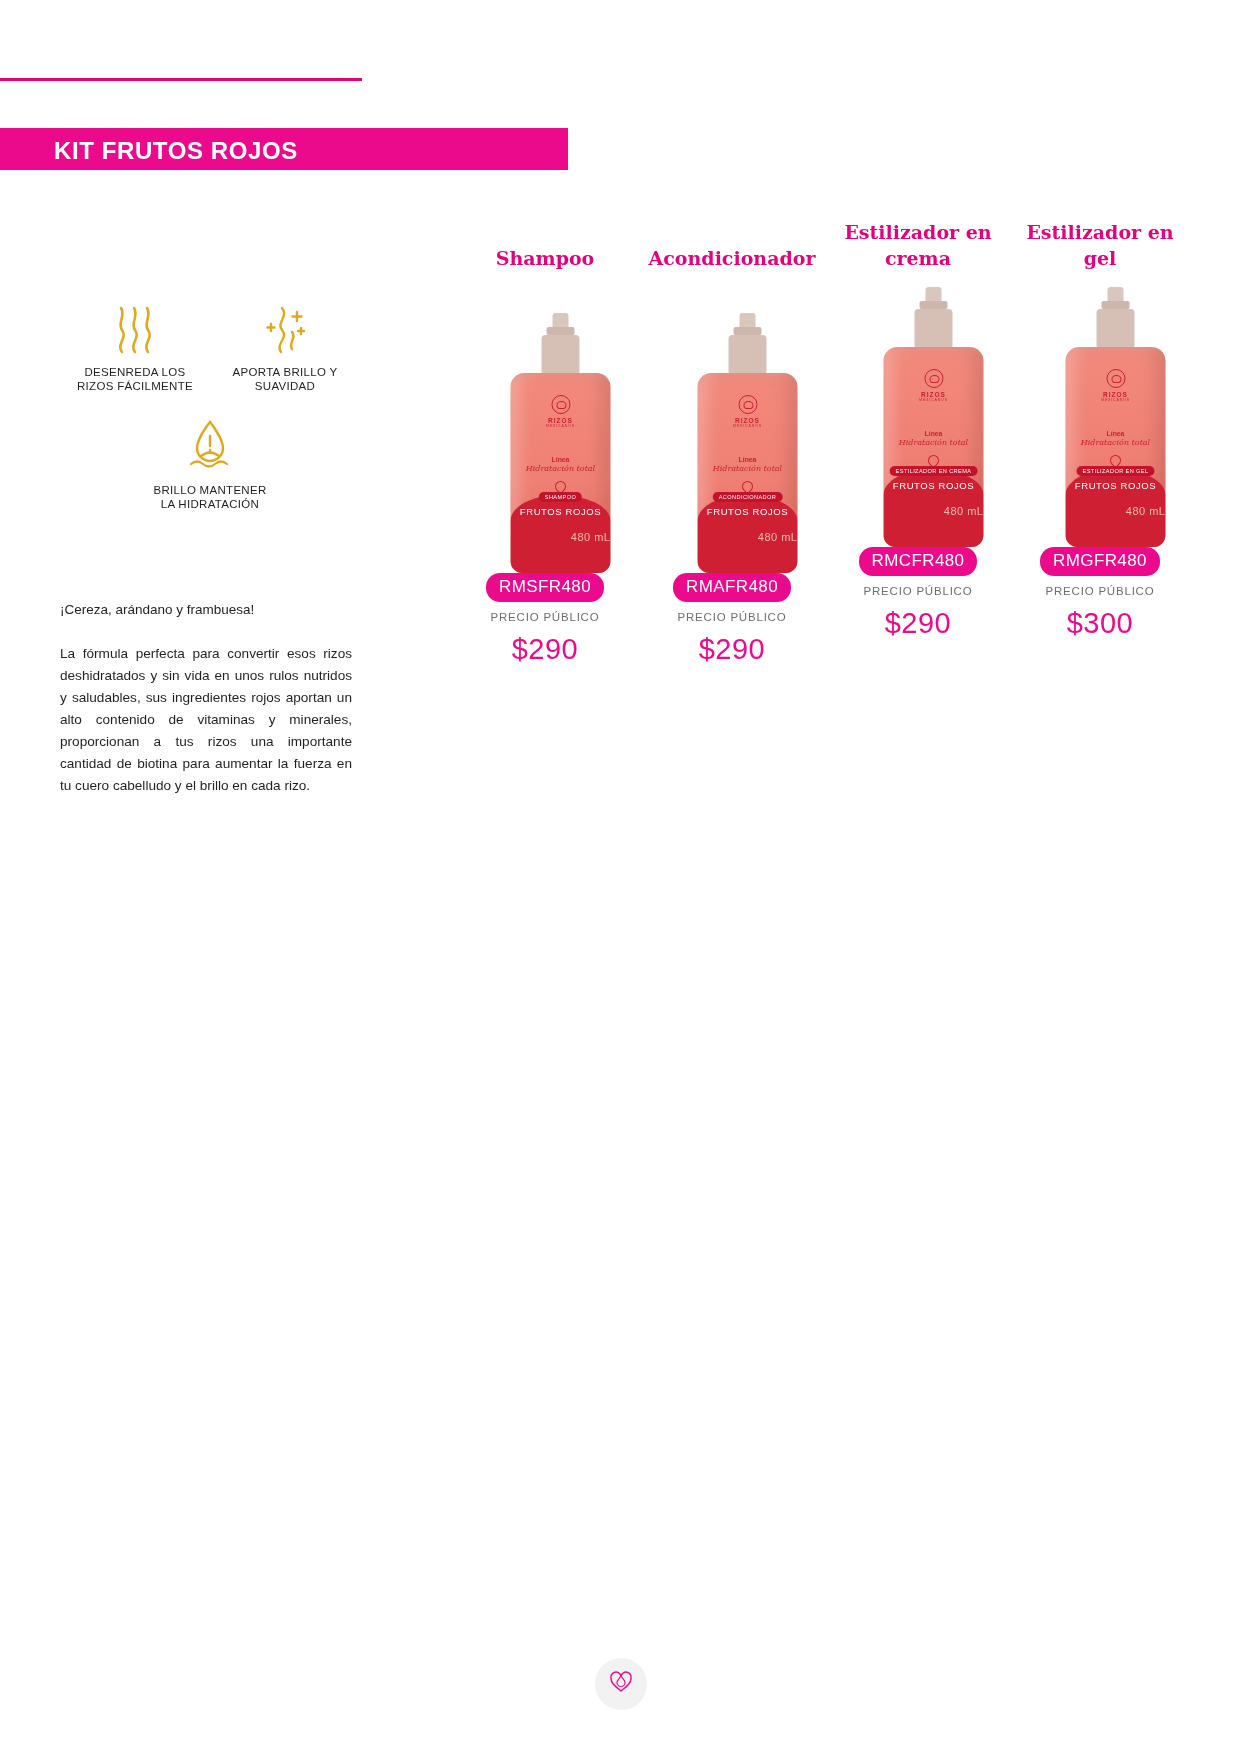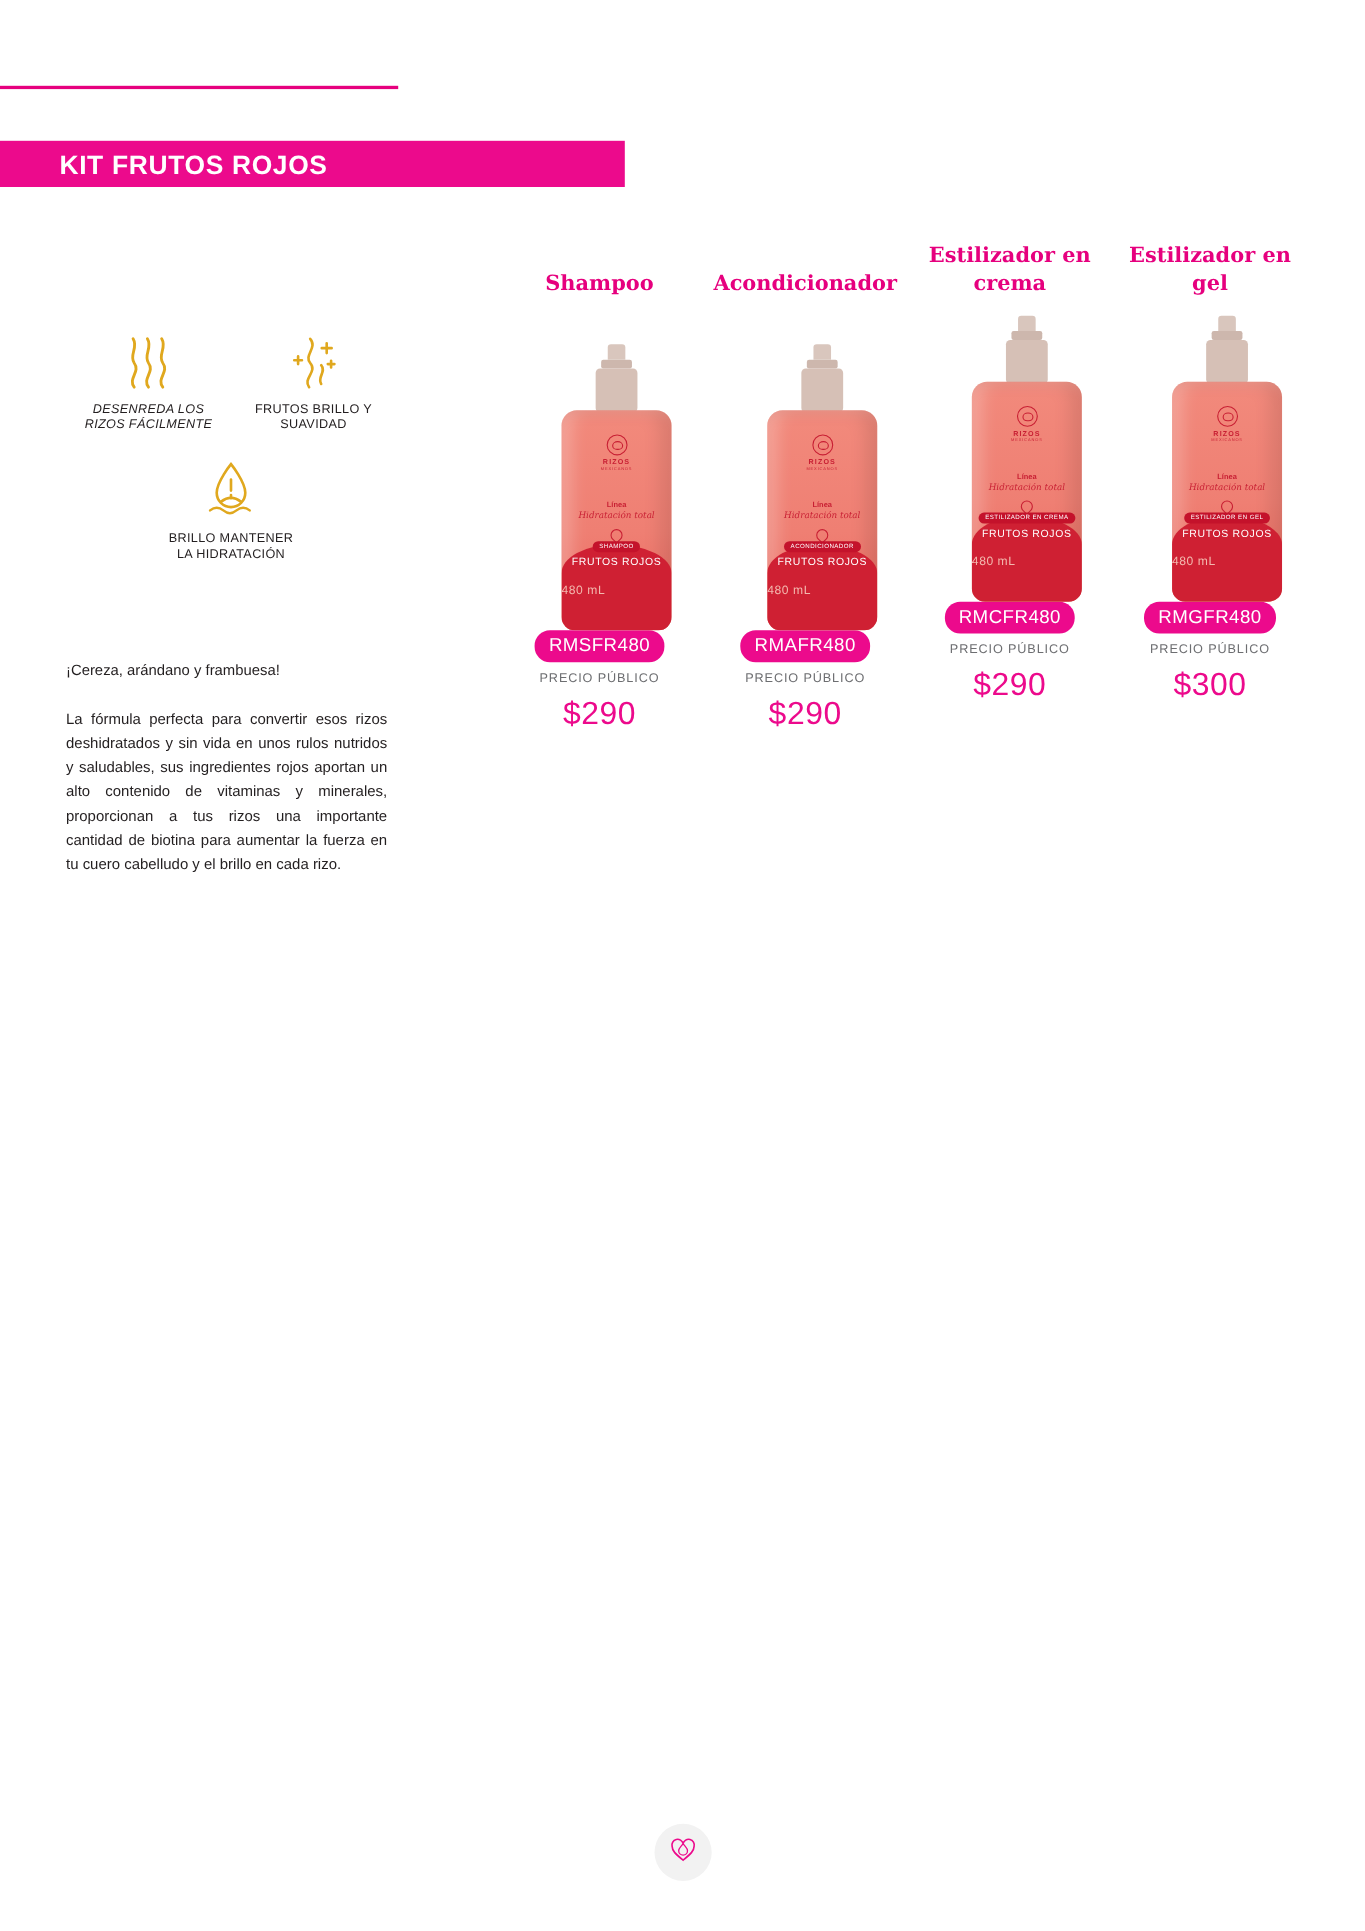--- a/index.html
+++ b/index.html
@@ -69,21 +69,21 @@
     position: absolute;
     top: 300px;
     left: 60px;
     width: 290px;
   }
   .benefit {
     position: absolute;
     text-align: center;
     width: 130px;
   }
-  .benefit-1 { left: 10px; top: 0; font-style: italic; }
+  .benefit-1 { left: 10px; top: 0; }
   .benefit-2 { left: 160px; top: 0; }
   .benefit-3 { left: 85px; top: 118px; }
   .benefit-icon {
     height: 56px;
     display: flex;
     align-items: flex-end;
     justify-content: center;
   }
   .benefit-label {
     margin-top: 9px;
@@ -248,21 +248,21 @@
     top: 133px; left: 0; right: 0;
     text-align: center;
     color: #ffffff;
     font-size: 9.5px;
     letter-spacing: 0.6px;
     z-index: 3;
   }
   .volume {
     position: absolute;
     top: 158px; left: 0; right: 0;
-    text-align: left;
+    text-align: right;
     color: #f3b8ae;
     font-size: 11px;
     letter-spacing: 0.5px;
     z-index: 3;
   }
   .drop-icon {
     position: absolute;
     top: 108px; left: 50%;
     transform: translateX(-50%);
     width: 9px; height: 9px;
@@ -340,21 +340,21 @@
       <svg width="52" height="54" viewBox="0 0 52 54">
         <g fill="none" stroke="#e0a81e" stroke-width="2.4" stroke-linecap="round">
           <path d="M22 50 C16 42 30 36 23 28 C17 21 30 14 23 6"></path>
           <path d="M33 47 C29 41 38 36 33 30"></path>
           <path d="M38 10 l0 9 M33.5 14.5 l9 0"></path>
           <path d="M12 22 l0 7 M8.5 25.5 l7 0"></path>
           <path d="M42 26 l0 6 M39 29 l6 0"></path>
         </g>
       </svg>
     </div>
-    <div class="benefit-label">FRUTOS BRILLO Y SUAVIDAD</div>
+    <div class="benefit-label">APORTA BRILLO Y SUAVIDAD</div>
   </div>
 
   <div class="benefit benefit-3">
     <div class="benefit-icon">
       <svg width="50" height="56" viewBox="0 0 50 56">
         <g fill="none" stroke="#e0a81e" stroke-width="2.4" stroke-linecap="round">
           <path d="M25 4 C25 4 12 20 12 30 a13 13 0 0 0 26 0 C38 20 25 4 25 4 Z"></path>
           <path d="M16 38 q9 -7 18 0"></path>
           <path d="M6 46 q6 -5 12 0 q6 5 12 0 q6 -5 12 0" stroke-width="2.2"></path>
           <path d="M25 18 l0 10 M25 32 l0 3"></path>

